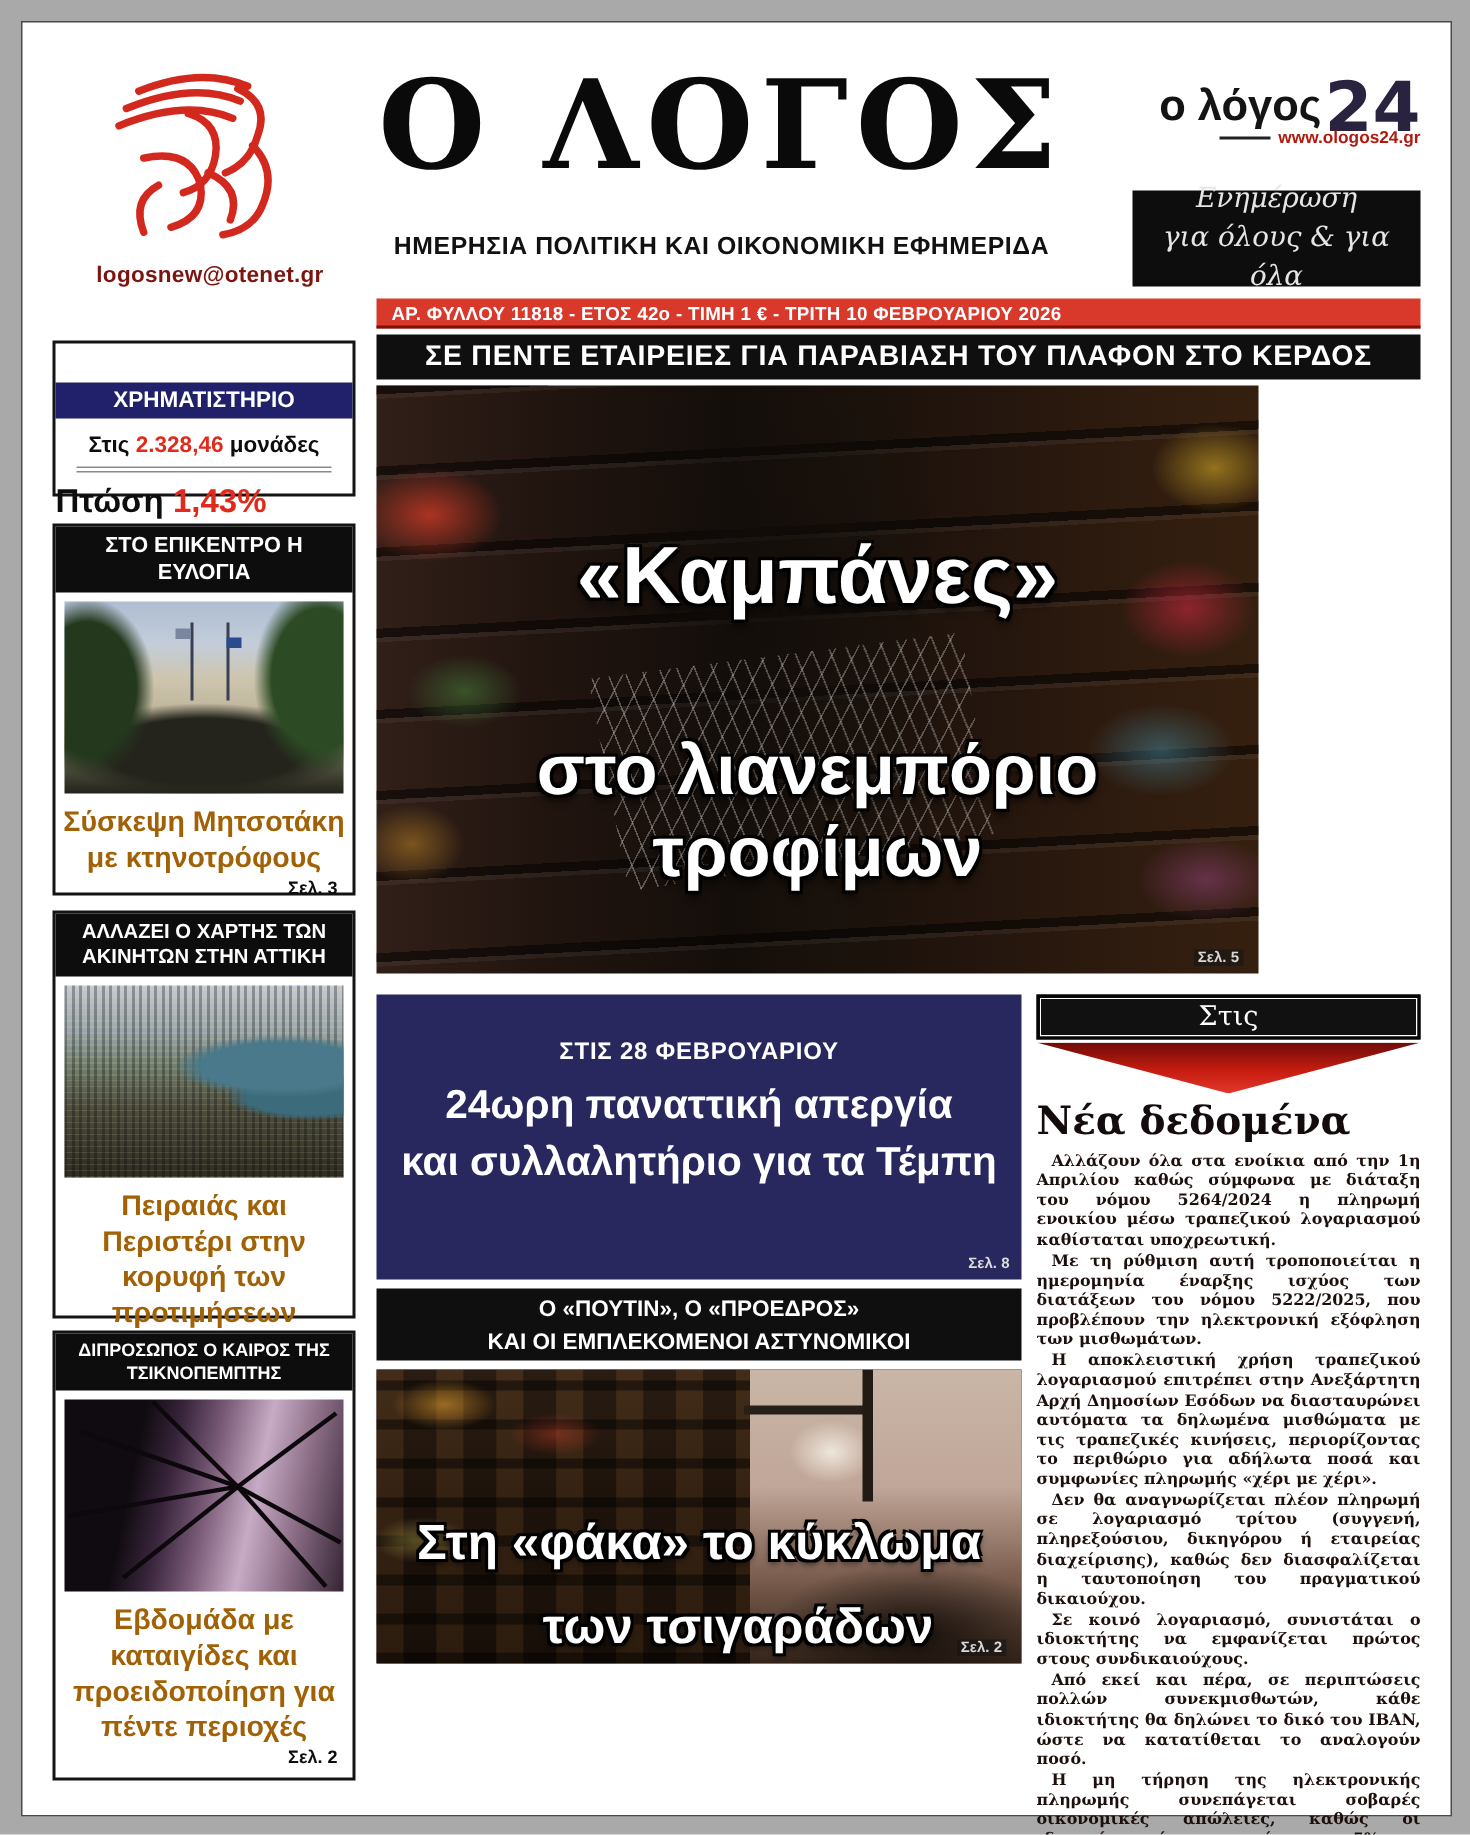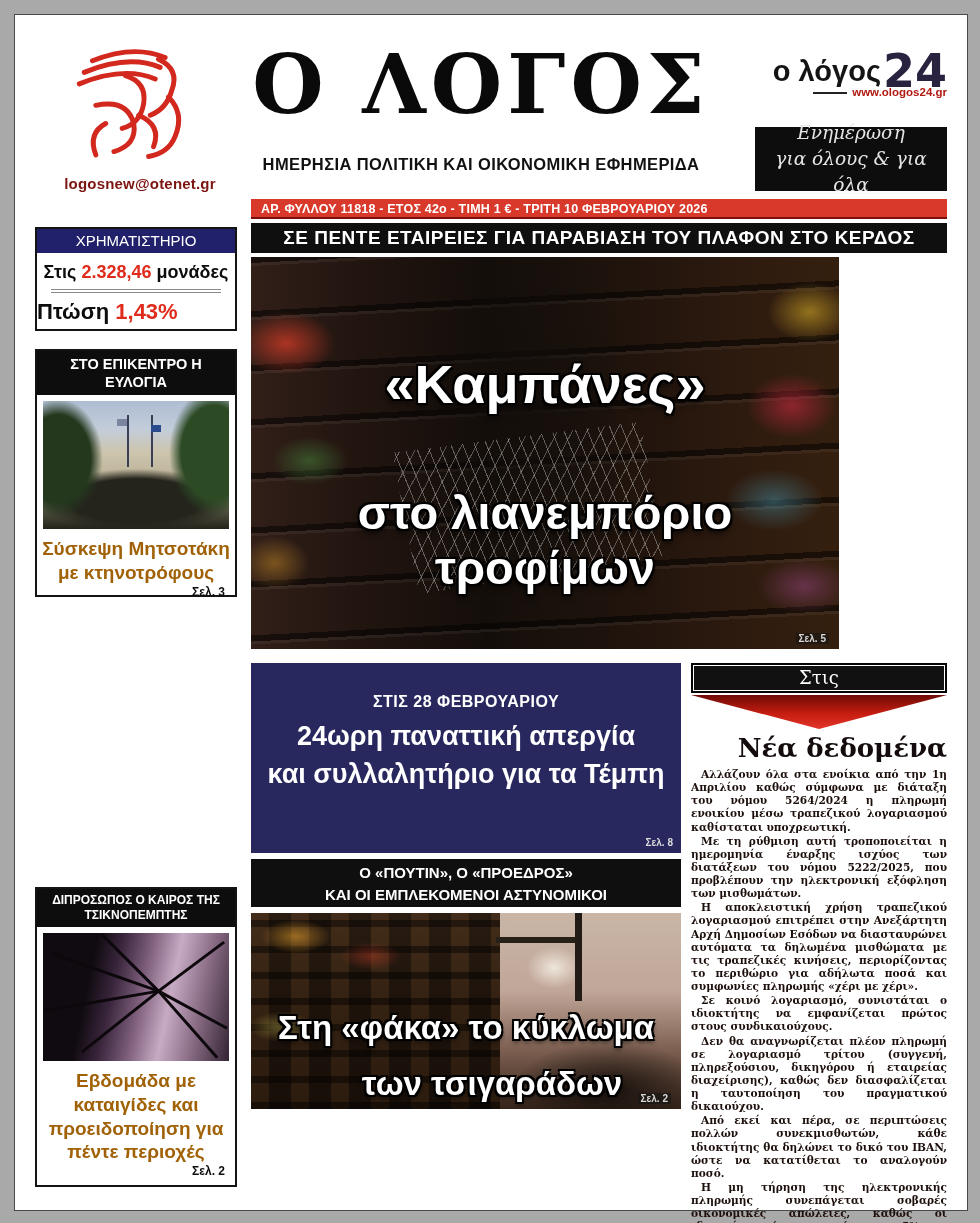--- a/index.html
+++ b/index.html
@@ -19,22 +19,22 @@
   .weblogo .wl-site::before{content:"";display:inline-block;width:34px;height:2px;background:#222;vertical-align:middle;margin-right:5px;}
   .tagline{left:740px;top:112px;width:192px;height:64px;background:#0d0d0d;color:#e6e4e6;font-family:"DejaVu Serif",serif;font-style:italic;font-size:18.5px;text-align:center;display:flex;flex-direction:column;justify-content:center;line-height:1.4;}
 
   
   .issue-bar{left:236px;top:184px;width:696px;height:20px;background:#d9392b;color:#fff;font-size:12.5px;font-weight:bold;line-height:20px;padding-left:10px;box-sizing:border-box;letter-spacing:.2px;border-bottom:2px solid #7e100b;}
   .kicker-bar{left:236px;top:208px;width:696px;height:30px;background:#0f0f0f;color:#fff;font-size:19px;font-weight:bold;line-height:30px;text-align:center;letter-spacing:.5px;}
 
   
   .lcol-box{left:20px;width:202px;border:2px solid #141414;background:#fff;box-sizing:border-box;}
   .stock{top:212px;height:104px;}
-  .stock-hd{background:#20206b;color:#fff;font-weight:normal;font-size:15px;text-align:center;line-height:24px;height:24px;}
-  .stock-line1{text-align:center;font-size:18px;font-weight:bold;color:#0d0d0d;margin-top:9px;}
+  .stock-hd{background:#20206b;color:#fff;font-weight:bold;font-size:15px;text-align:center;line-height:24px;height:24px;margin-top:26px;}
+  .stock-line1{text-align:center;font-size:15px;font-weight:bold;color:#0d0d0d;margin-top:9px;}
   .stock-sep{border:0;border-top:4px double #8a8a8a;margin:6px 14px;}
   .stock-line2{text-align:left;font-size:22px;font-weight:bold;color:#0d0d0d;}
   .red-val{color:#e02b1c;}
 
   .news-hd{background:#0d0d0d;color:#fff;font-weight:bold;text-align:center;padding:4px 4px;line-height:1.25;}
   .news-photo{margin:6px;height:128px;position:relative;overflow:hidden;}
   .news-cap{text-align:center;font-weight:bold;color:#a16207;line-height:1.25;padding:2px 4px 0;}
   .news-page{text-align:right;font-weight:bold;font-size:12px;color:#0d0d0d;padding:0 10px 4px 0;}
   .item1{top:334px;height:248px;}
   .item1 .news-hd{font-size:14.5px;}
@@ -110,21 +110,21 @@
   .wh-pipe-h{position:absolute;right:23%;top:12%;width:20%;height:6px;background:#262019;}
   .cig-h1{top:96px;width:100%;text-align:center;color:#fff;font-weight:bold;font-size:33px;
     text-shadow:-2px -2px 0 #000,2px -2px 0 #000,-2px 2px 0 #000,2px 2px 0 #000,0 3px 5px rgba(0,0,0,.8);}
   .cig-h2{top:152px;width:100%;text-align:center;color:#fff;font-weight:bold;font-size:33px;
     text-shadow:-2px -2px 0 #000,2px -2px 0 #000,-2px 2px 0 #000,2px 2px 0 #000,0 3px 5px rgba(0,0,0,.8);margin-left:26px;}
 
   
   .opinion{left:676px;top:648px;width:256px;}
   .thesi-bar{height:26px;background:#111;border:2px solid #050505;box-shadow:inset 0 0 0 1px #fff;color:#fff;font-family:"DejaVu Serif",serif;font-size:18px;text-align:center;line-height:26px;}
   .thesi-arrow{width:100%;height:34px;background:linear-gradient(180deg,#6e0b07 0%,#c61d10 55%,#e2372a 100%);clip-path:polygon(0 0,100% 0,50% 100%);margin-top:2px;}
-  .op-title{font-family:"DejaVu Serif",serif;font-weight:bold;font-size:26px;text-align:right;color:#140c0c;margin:4px 0 5px;}
+  .op-title{font-family:"DejaVu Serif",serif;font-weight:bold;font-size:26px;text-align:left;color:#140c0c;margin:4px 0 5px;}
   .op-body p{font-family:"DejaVu Serif",serif;font-weight:bold;font-size:10.6px;line-height:1.24;text-align:justify;text-indent:10px;margin:0 0 1px;color:#1d100c;}
 </style>
 </head>
 <body>
 
 <div class="page">
 
   <svg class="abs logo-art" viewBox="0 0 100 80">
     <g fill="none" stroke="#d3281e" stroke-width="3" stroke-linecap="round">
       <path d="M20 12 Q45 2 64 10"></path>
@@ -166,20 +166,26 @@
     <div class="news-photo photo-building">
       <div class="flagpole" style="left:84px;"></div>
       <div class="flag" style="left:74px;top:18px;background:#7a86a0;"></div>
       <div class="flagpole" style="left:108px;"></div>
       <div class="flag" style="left:108px;top:24px;"></div>
     </div>
     <div class="news-cap">Σύσκεψη Μητσοτάκη με κτηνοτρόφους</div>
     <div class="news-page">Σελ. 3</div>
   </div>
 
+  <div class="abs lcol-box item2">
+    <div class="news-hd">ΑΛΛΑΖΕΙ Ο ΧΑΡΤΗΣ ΤΩΝ ΑΚΙΝΗΤΩΝ ΣΤΗΝ ΑΤΤΙΚΗ</div>
+    <div class="news-photo photo-aerial"></div>
+    <div class="news-cap">Πειραιάς και Περιστέρι στην κορυφή των προτιμήσεων</div>
+    <div class="news-page">Σελ. 4</div>
+  </div>
 
   <div class="abs lcol-box item3">
     <div class="news-hd">ΔΙΠΡΟΣΩΠΟΣ Ο ΚΑΙΡΟΣ ΤΗΣ ΤΣΙΚΝΟΠΕΜΠΤΗΣ</div>
     <div class="news-photo photo-umbrella">
       <svg viewBox="0 0 190 128">
         <g stroke="#0c080c" stroke-width="3" fill="none">
           <path d="M118 58 L10 20"></path>
             <path d="M118 58 L40 120"></path>
             <path d="M118 58 L185 8"></path>
           <path d="M118 58 L188 96"></path>
@@ -223,22 +229,22 @@
   </div>
 
   <div class="abs opinion">
     <div class="thesi-bar">Στις</div>
     <div class="thesi-arrow"></div>
     <div class="op-title">Νέα δεδομένα</div>
     <div class="op-body">
       <p>Αλλάζουν όλα στα ενοίκια από την 1η Απριλίου καθώς σύμφωνα με διάταξη του νόμου 5264/2024 η πληρωμή ενοικίου μέσω τραπεζικού λογαριασμού καθίσταται υποχρεωτική.</p>
       <p>Με τη ρύθμιση αυτή τροποποιείται η ημερομηνία έναρξης ισχύος των διατάξεων του νόμου 5222/2025, που προβλέπουν την ηλεκτρονική εξόφληση των μισθωμάτων.</p>
       <p>Η αποκλειστική χρήση τραπεζικού λογαριασμού επιτρέπει στην Ανεξάρτητη Αρχή Δημοσίων Εσόδων να διασταυρώνει αυτόματα τα δηλωμένα μισθώματα με τις τραπεζικές κινήσεις, περιορίζοντας το περιθώριο για αδήλωτα ποσά και συμφωνίες πληρωμής «χέρι με χέρι».</p>
+      <p>Δεν θα αναγνωρίζεται πλέον πληρωμή σε λογαριασμό τρίτου (συγγενή, πληρεξούσιου, δικηγόρου ή εταιρείας διαχείρισης), καθώς δεν διασφαλίζεται η ταυτοποίηση του πραγματικού δικαιούχου.</p>
       <p>Σε κοινό λογαριασμό, συνιστάται ο ιδιοκτήτης να εμφανίζεται πρώτος στους συνδικαιούχους.</p>
-      <p>Δεν θα αναγνωρίζεται πλέον πληρωμή σε λογαριασμό τρίτου (συγγενή, πληρεξούσιου, δικηγόρου ή εταιρείας διαχείρισης), καθώς δεν διασφαλίζεται η ταυτοποίηση του πραγματικού δικαιούχου.</p>
       <p>Από εκεί και πέρα, σε περιπτώσεις πολλών συνεκμισθωτών, κάθε ιδιοκτήτης θα δηλώνει το δικό του IBAN, ώστε να κατατίθεται το αναλογούν ποσό.</p>
       <p>Η μη τήρηση της ηλεκτρονικής πληρωμής συνεπάγεται σοβαρές οικονομικές απώλειες, καθώς οι ιδιοκτήτες χάνουν την έκπτωση 5% στο εισόδημα από ενοίκια, οι ενοικιαστές αποκλείονται από το στεγαστικό επίδομα και το νέο ετήσιο βοήθημα ενοικίου έως 800 ευρώ.</p>
 
     </div>
 
   </div>
 
 </div>
 
 </body></html>

